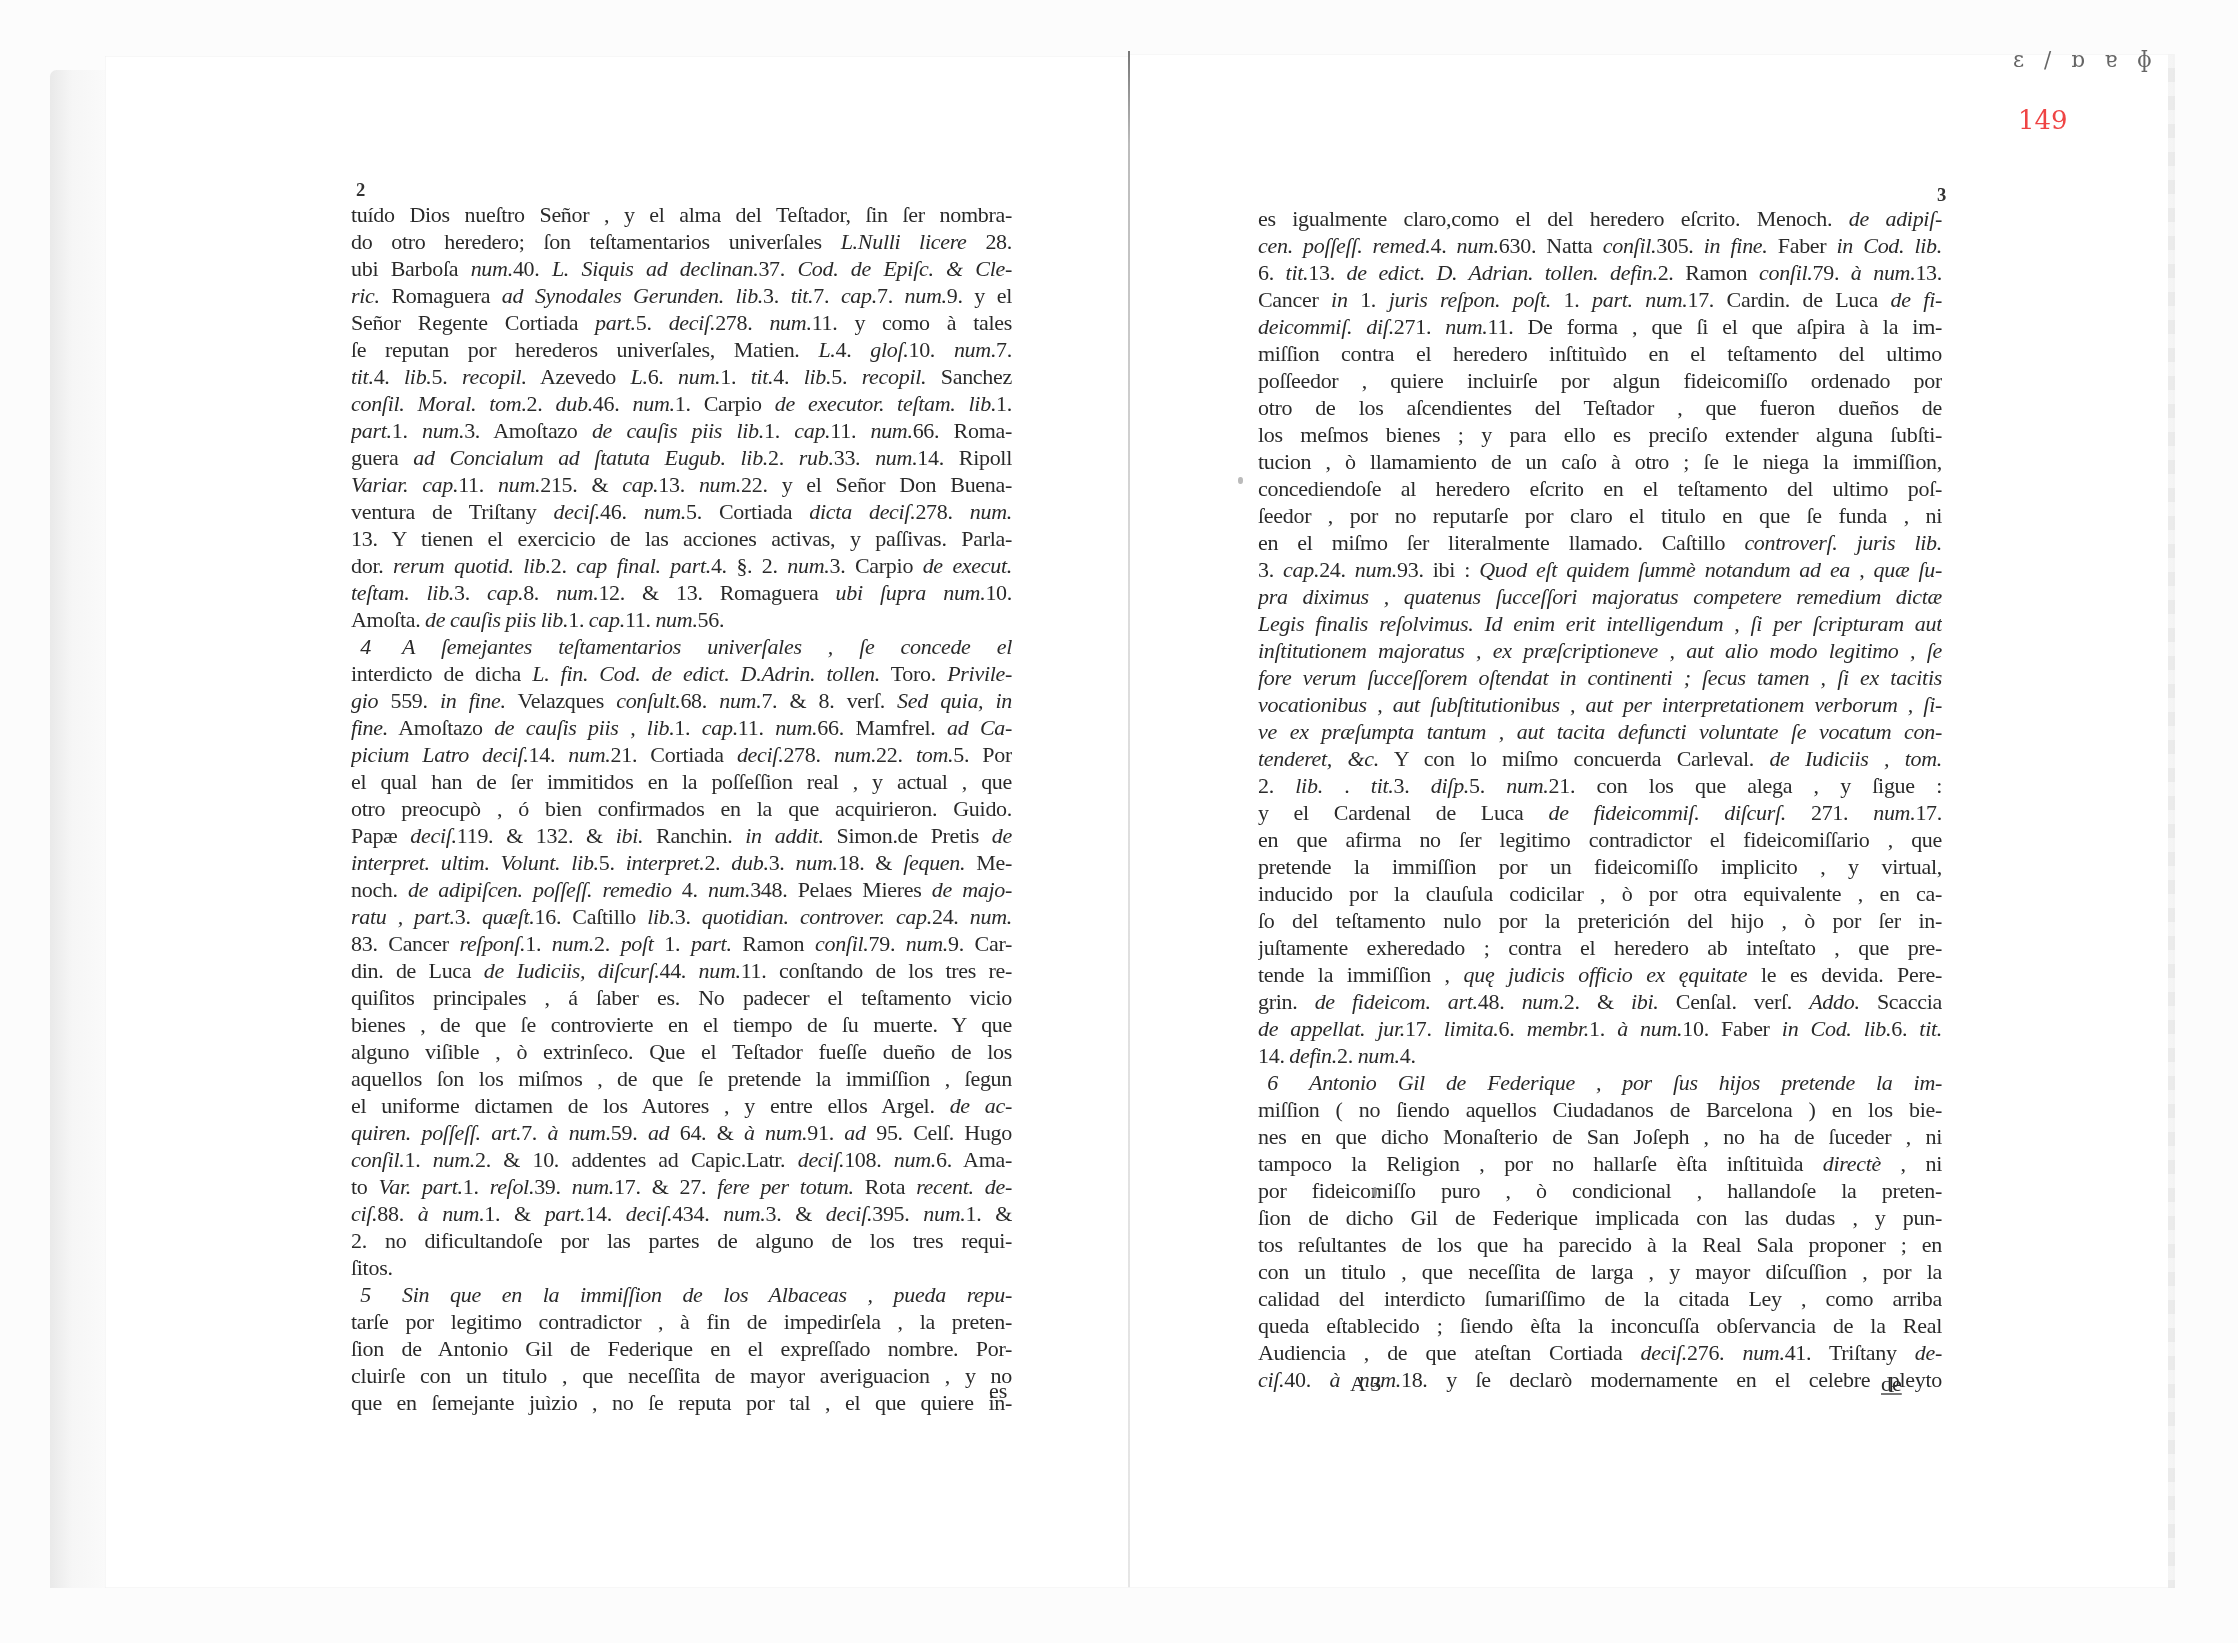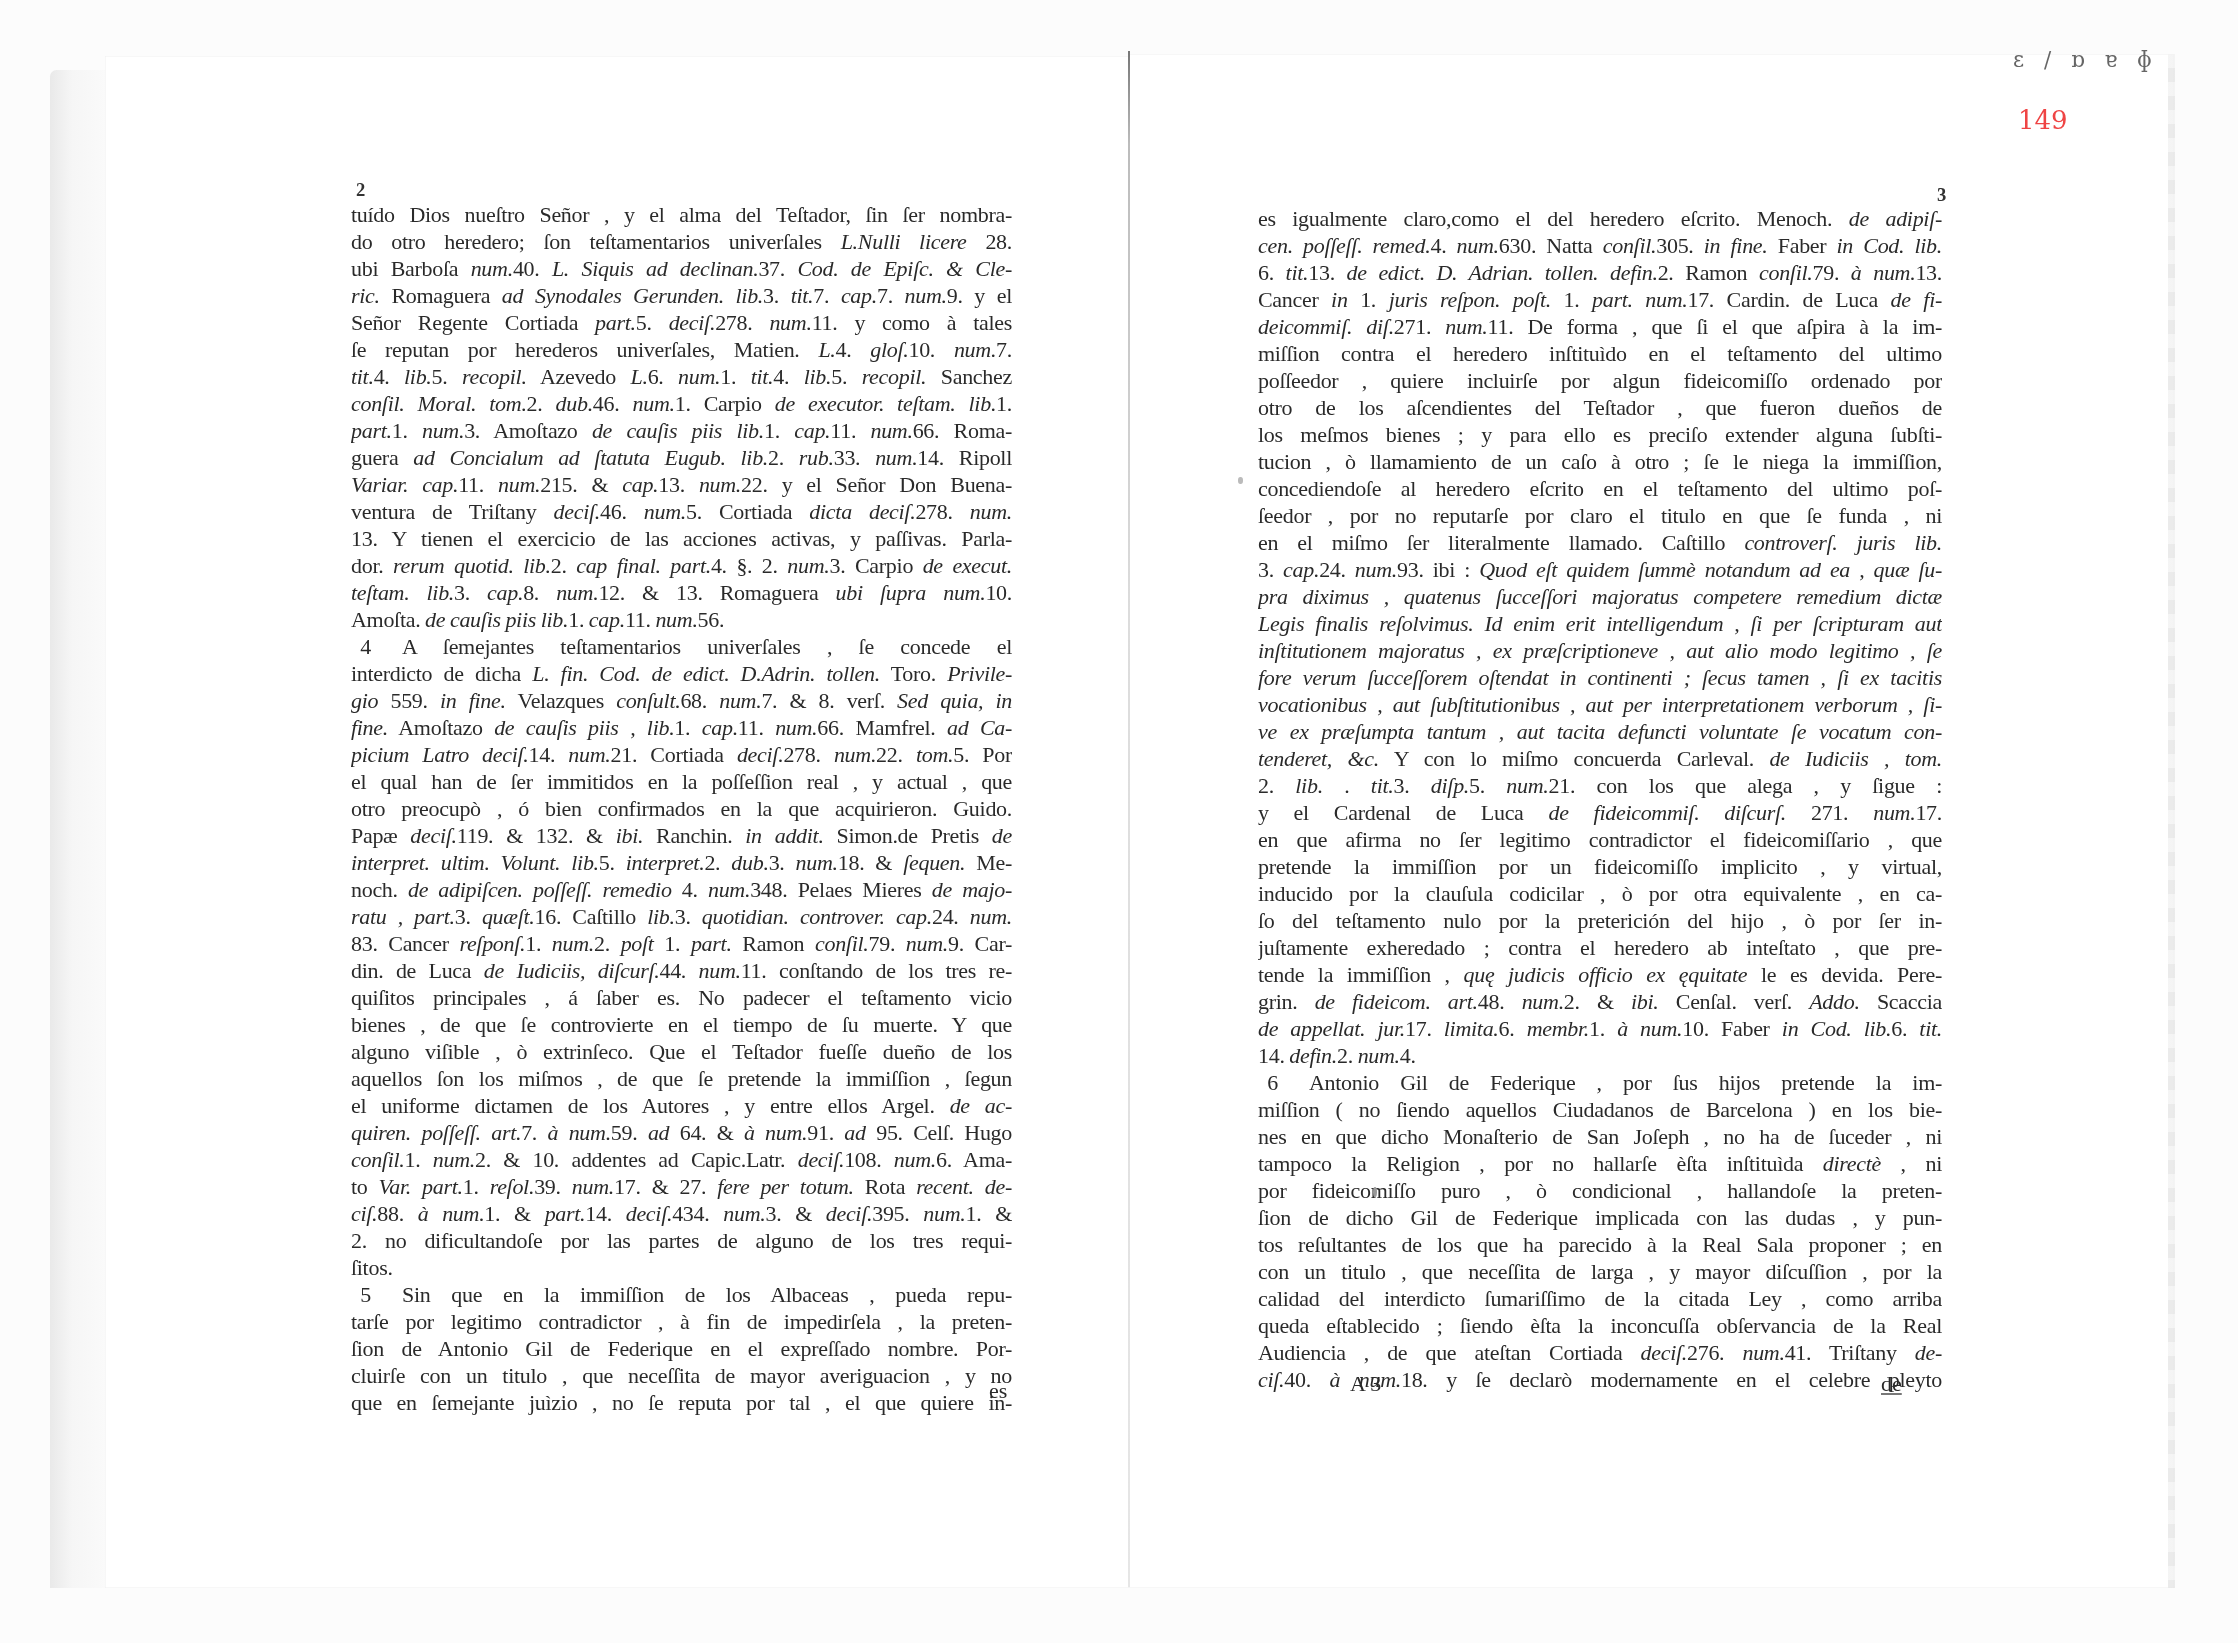--- a/index.html
+++ b/index.html
@@ -42,21 +42,21 @@
     text-align: justify;
     letter-spacing: -0.3px;
     word-spacing: -0.5px;
   }
   .text-block .line {
     display: block; white-space: nowrap; overflow: hidden;
     text-align-last: justify;
     height: 27px;
   }
   .text-block .line.last { text-align-last: left; }
-  .text-block .line.indent { padding-left: 51px; }
+  .text-block .line.indent { padding-left: 51px; font-style: italic; }
   .text-block .para-num { display: inline-block; width: 51px; margin-left: -51px; padding-left: 9.3px; box-sizing: border-box; }
   #left-text { left: 351px; top: 201px; width: 661px; }
   #right-text { left: 1258px; top: 205px; width: 684px; }
   i, .it { font-style: italic; }
   .page-num {
     position: absolute; font-size: 18.6px; font-weight: bold; color: #333;
   }
   #left-page-number { left: 356px; top: 179px; }
   #right-page-number { left: 1937px; top: 184px; }
   .catch {

